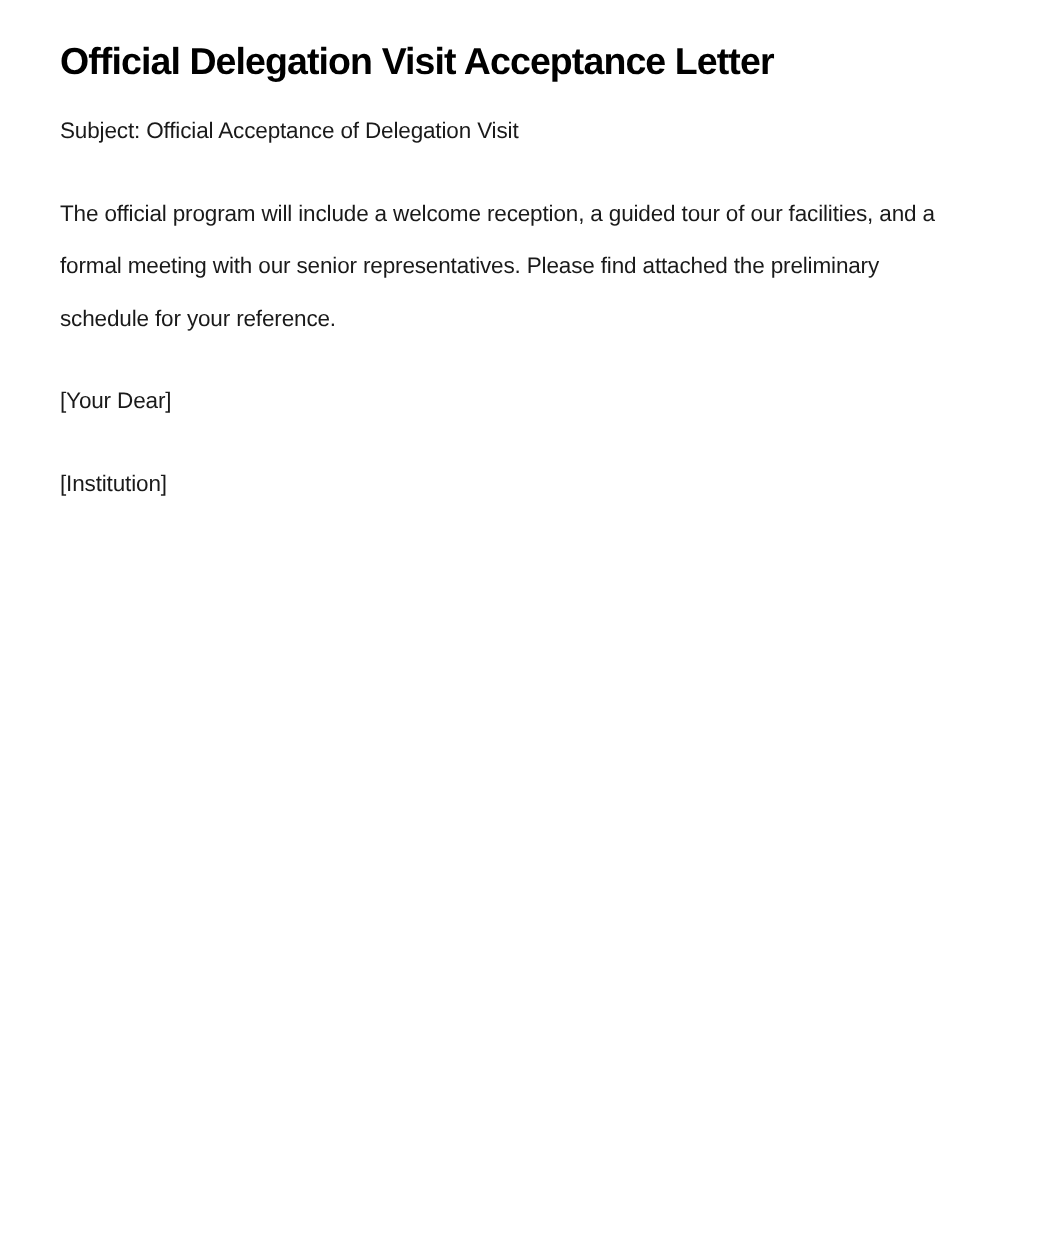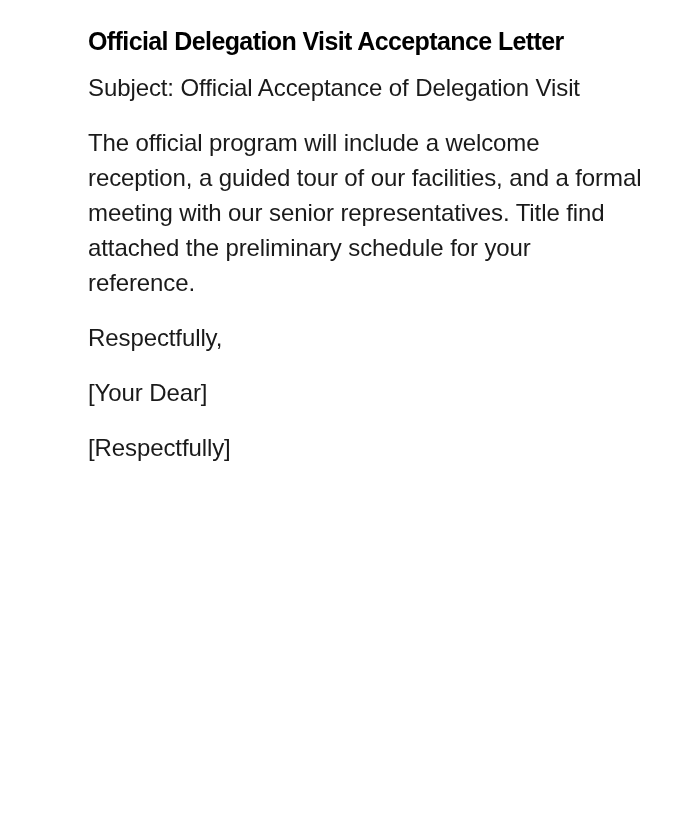--- a/index.html
+++ b/index.html
@@ -1,35 +1,34 @@
 <!DOCTYPE html>
 <html><head>
 <meta charset="utf-8">
 <style>
   html, body { margin: 0; padding: 0; background: #ffffff; }
   body {
     width: 700px; height: 837px; overflow: hidden;
     font-family: "Liberation Sans", sans-serif;
     color: #1a1a1a;
   }
-  .page { padding: 24px 56px 0 40px; margin-left: 48px; }
+  .page { padding: 24px 56px 0 40px; }
   h1 {
     margin: 0 0 12px 0;
     font-size: 25px; font-weight: bold; letter-spacing: -0.6px;
     color: #000000; line-height: 34px;
   }
   p {
     margin: 0 0 20px 0;
-    font-size: 24px; line-height: 35px; letter-spacing: -0.1px;
+    font-size: 15px; line-height: 35px; letter-spacing: -0.1px;
   }
   .subject { margin-bottom: 20px; }
 </style>
 </head>
 <body>
 
 <div class="page">
   <h1>Official Delegation Visit Acceptance Letter</h1>
   <p class="subject">Subject: Official Acceptance of Delegation Visit</p>
-  <p>The official program will include a welcome reception, a guided tour of our facilities, and a formal meeting with our senior representatives. Title find attached the preliminary schedule for your reference.</p>
-  <p>Respectfully,</p>
+  <p>The official program will include a welcome reception, a guided tour of our facilities, and a formal meeting with our senior representatives. Please find attached the preliminary schedule for your reference.</p>
   <p>[Your Dear]</p>
-  <p>[Respectfully]</p>
+  <p>[Institution]</p>
 </div>
 
 </body></html>

